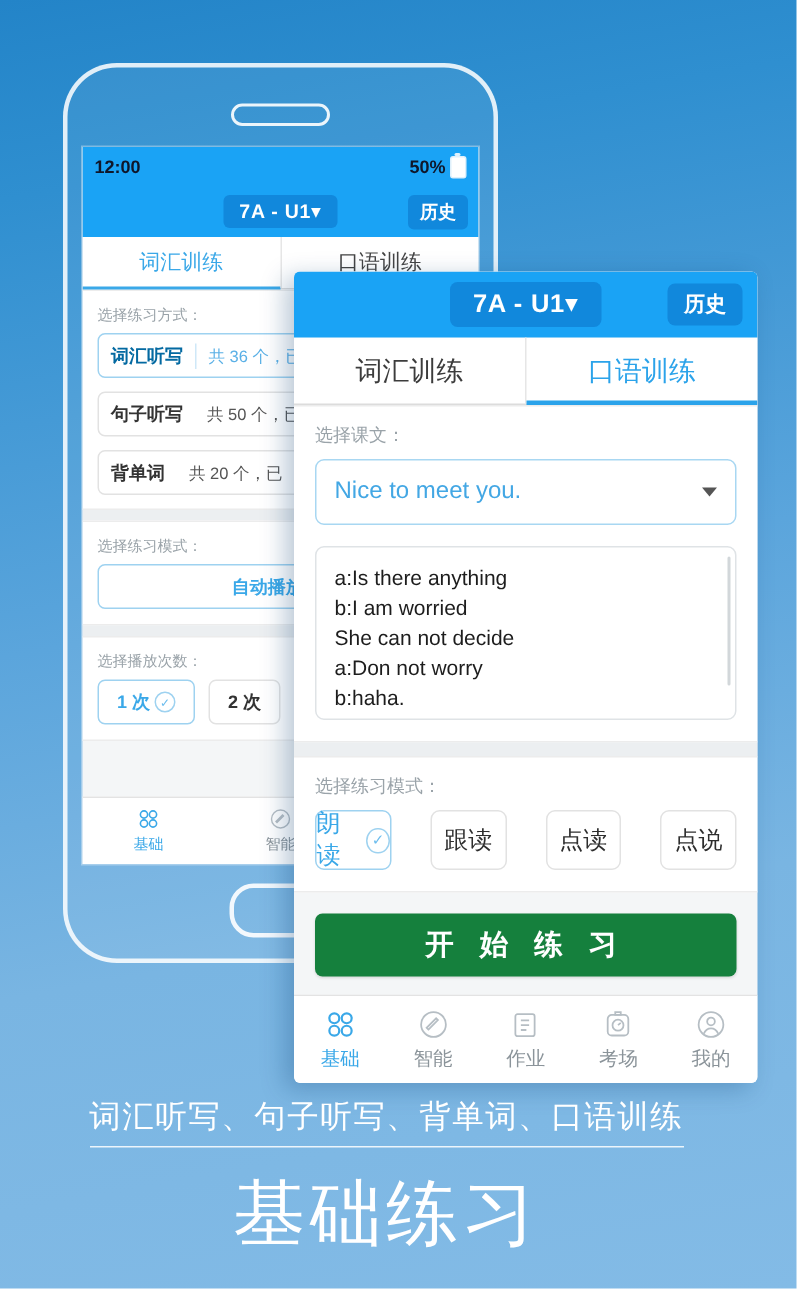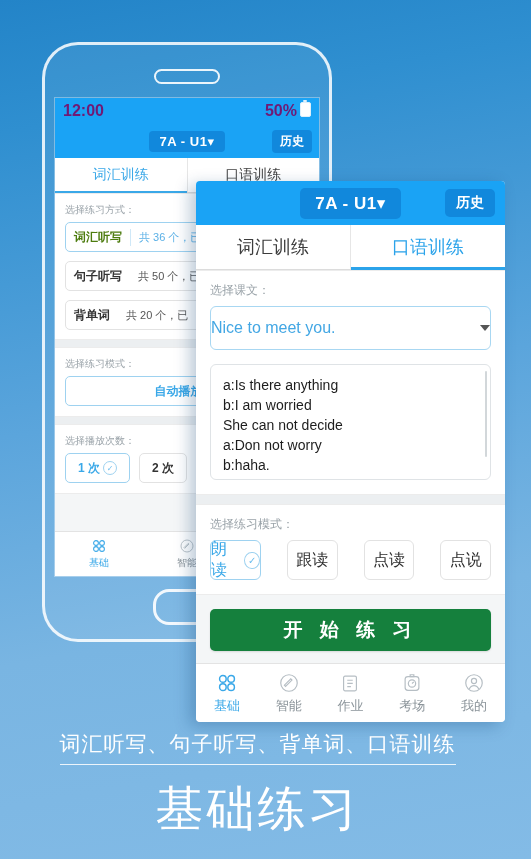--- a/index.html
+++ b/index.html
@@ -26,23 +26,23 @@
     width:62px;height:30px;border:3px solid rgba(255,255,255,.9);border-radius:16px;
   }
 
   
   .back-screen{
     position:absolute;left:55px;top:98px;width:264px;height:478px;
     background:#f4f6f7;overflow:hidden;
     box-shadow:0 0 0 1px rgba(255,255,255,.35);
   }
   .statusbar{
-    height:26px;background:#1aa3f5;color:#701a75;
+    height:26px;background:#1aa3f5;color:#0f172a;
     display:flex;align-items:center;justify-content:space-between;
-    padding:0 8px;font-size:16px;font-weight:bold;
+    padding:0 8px;font-size:12px;font-weight:bold;
   }
   .batt{display:inline-flex;align-items:flex-start;gap:3px;}
   .batt-ico{width:9px;height:13px;border:1.5px solid #dff0fb;border-radius:2px;position:relative;background:#fff;}
   .batt-ico:after{content:"";position:absolute;left:2px;top:-3px;width:4px;height:2px;background:#dff0fb;border-radius:1px;}
   .navbar{
     height:34px;background:#1aa3f5;display:flex;align-items:center;
     justify-content:center;position:relative;
   }
   .unit-chip{
     background:#1188dc;color:#fff;font-size:13px;font-weight:bold;
@@ -65,21 +65,21 @@
 
   .sec-label{font-size:10px;color:#9aa3a9;padding:9px 10px 5px;}
   .sec{background:#fff;border-top:1px solid #ececec;border-bottom:1px solid #ececec;}
   .divider{height:7px;background:#eceff1;}
   .opt-row{
     margin:0 10px 9px;border:1px solid #e2e2e2;border-radius:5px;background:#fff;
     display:flex;align-items:center;height:28px;font-size:12px;overflow:hidden;
   }
   .opt-row.sel{border-color:#9ed2f0;}
   .opt-name{font-weight:bold;color:#333;padding:0 8px;white-space:nowrap;}
-  .opt-row.sel .opt-name{color:#4d7c0f;border-right:1px solid #cfe8f8;}
+  .opt-row.sel .opt-name{color:#0369a1;border-right:1px solid #cfe8f8;}
   .opt-meta{font-size:11px;color:#555;padding-left:8px;white-space:nowrap;}
   .opt-row.sel .opt-meta{color:#5ab0e6;}
 
   .pill-row{display:flex;gap:9px;padding:0 10px 10px;}
   .pill{
     border:1px solid #e2e2e2;border-radius:5px;background:#fff;height:28px;
     display:flex;align-items:center;justify-content:center;gap:3px;
     font-size:12px;font-weight:bold;color:#333;padding:0 12px;
   }
   .pill.sel{border-color:#9ed2f0;color:#3aa8e8;}
@@ -110,21 +110,21 @@
   .f-tab{flex:1;display:flex;align-items:center;justify-content:center;font-size:18px;color:#3c3c3c;position:relative;}
   .f-tab.active{color:#2ba3ea;}
   .f-tab.active:after{content:"";position:absolute;left:0;right:0;bottom:-1px;height:3px;background:#2ba3ea;}
   .f-tab+.f-tab{border-left:1px solid #e6e6e6;}
 
   .f-sec{background:#fff;border-top:1px solid #ececec;border-bottom:1px solid #ececec;}
   .f-label{font-size:12px;color:#9aa3a9;padding:11px 14px 7px;}
   .f-divider{height:9px;background:#eceff1;}
   .f-select{
     margin:0 14px 14px;height:42px;border:1px solid #a8d7f2;border-radius:6px;background:#fff;
-    display:flex;align-items:center;justify-content:space-between;padding:0 0;
+    display:flex;align-items:center;justify-content:space-between;padding:0 12px;
   }
   .f-select-val{font-size:16px;color:#43a7e4;}
   .caret{width:0;height:0;border-left:5px solid transparent;border-right:5px solid transparent;border-top:6px solid #555;}
   .f-text{
     margin:0 14px 0;padding:10px 12px;border:1px solid #dfe3e6;border-radius:6px;background:#fff;
     height:116px;box-sizing:border-box;overflow:hidden;position:relative;
   }
   .f-text .line{font-size:14px;color:#1d1d1d;line-height:20px;}
   .scrollthumb{position:absolute;right:3px;top:6px;width:2px;height:86px;background:#d2d7da;border-radius:1px;}
   .f-modes{display:flex;gap:26px;padding:0 14px 14px;}

